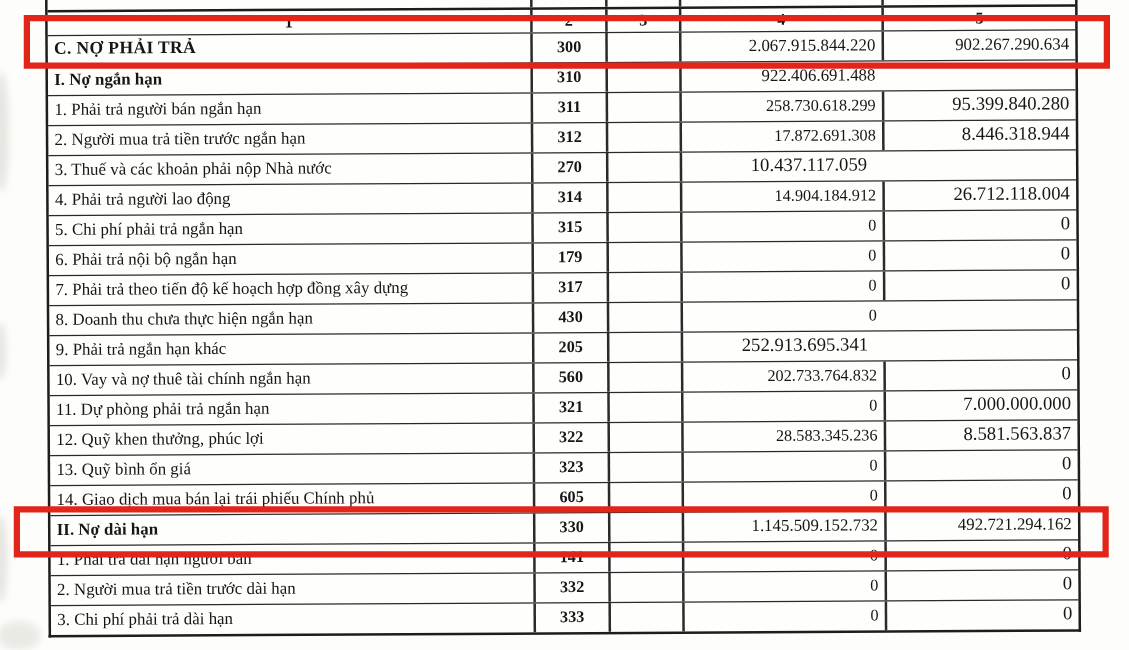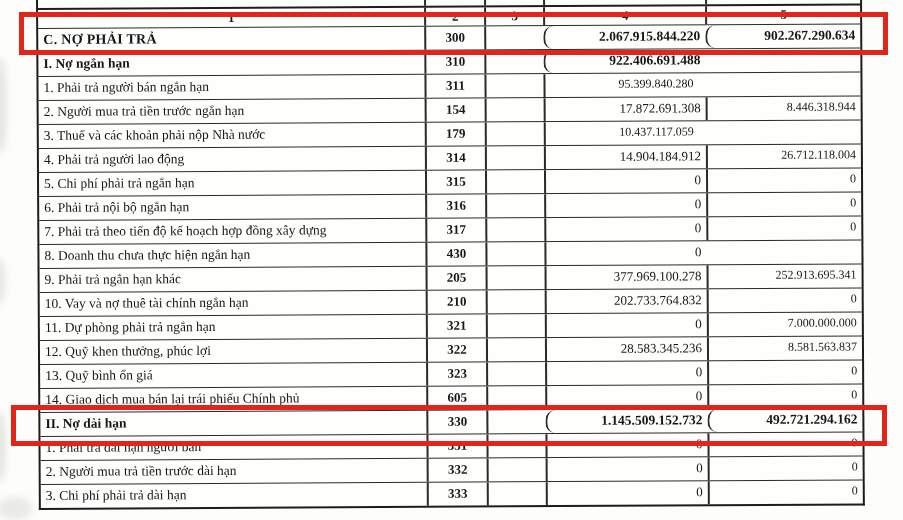--- a/index.html
+++ b/index.html
@@ -17,24 +17,24 @@
     border:2px solid #1d1d1d;border-top:none;
     background:rgba(255,255,255,.6);
   }
   .row{display:flex;box-sizing:border-box;height:24px;border-top:1.5px solid #2a2a2a;}
   .row>div{box-sizing:border-box;overflow:hidden;}
   .row>div+div{border-left:2px solid #2a2a2a;}
   .cl{width:386px;padding:3px 4px 0 5px;font-size:13.5px;white-space:nowrap;}
   .cc{width:60px;text-align:center;font-weight:bold;font-size:13px;padding-top:3px;}
   .cn{width:59px;}
   .c4{width:162px;text-align:right;font-size:13px;padding:3px 5px 0 0;}
-  .c5{width:155px;text-align:right;font-size:12px;padding:3px 5px 0 0;}
+  .c5{width:155px;text-align:right;font-size:15px;padding:3px 5px 0 0;}
   .section .cl{font-weight:bold;font-size:14px;letter-spacing:.3px;}
   .subsection .cl{font-weight:bold;}
-  .section .c4,.section .c5,.subsection .c4,.subsection .c5{font-weight:bold;font-size:13.5px;border-radius:10px;}
+  .section .c4,.section .c5,.subsection .c4,.subsection .c5{font-weight:normal;font-size:13.5px;}
   
   .partial{height:12px;border-top:none;}
   .partial>div{padding:0;}
   .note-dots{font-size:9px;line-height:6px;letter-spacing:1.5px;text-align:center;color:#2a2a2a;font-weight:bold;}
   
   .headrow{height:20px;border-top:2px solid #1d1d1d;}
   .headrow>div{text-align:center;font-weight:bold;font-size:13px;line-height:18px;padding:0;}
   
   .hl{position:absolute;border:5px solid #e1251b;z-index:5;background:transparent;}
   #hl1{left:19px;top:12px;width:859px;height:33px;}
@@ -85,52 +85,53 @@
         <div class="row subsection">
     <div class="cl">I. Nợ ngắn hạn</div>
     <div class="cc">310</div>
     <div class="cn"></div>
     <div class="c4">922.406.691.488</div>
   </div>
         <div class="row item">
     <div class="cl">1. Phải trả người bán ngắn hạn</div>
     <div class="cc">311</div>
     <div class="cn"></div>
+    <div class="c4">258.730.618.299</div>
     <div class="c5">95.399.840.280</div>
   </div>
         <div class="row item">
     <div class="cl">2. Người mua trả tiền trước ngắn hạn</div>
-    <div class="cc">154</div>
+    <div class="cc">312</div>
     <div class="cn"></div>
     <div class="c4">17.872.691.308</div>
     <div class="c5">8.446.318.944</div>
   </div>
         <div class="row item">
     <div class="cl">3. Thuế và các khoản phải nộp Nhà nước</div>
-    <div class="cc">179</div>
+    <div class="cc">270</div>
     <div class="cn"></div>
     <div class="c5">10.437.117.059</div>
   </div>
         <div class="row item">
     <div class="cl">4. Phải trả người lao động</div>
     <div class="cc">314</div>
     <div class="cn"></div>
     <div class="c4">14.904.184.912</div>
     <div class="c5">26.712.118.004</div>
   </div>
         <div class="row item">
     <div class="cl">5. Chi phí phải trả ngắn hạn</div>
     <div class="cc">315</div>
     <div class="cn"></div>
     <div class="c4">0</div>
     <div class="c5">0</div>
   </div>
         <div class="row item">
     <div class="cl">6. Phải trả nội bộ ngắn hạn</div>
-    <div class="cc">316</div>
+    <div class="cc">179</div>
     <div class="cn"></div>
     <div class="c4">0</div>
     <div class="c5">0</div>
   </div>
         <div class="row item">
     <div class="cl">7. Phải trả theo tiến độ kế hoạch hợp đồng xây dựng</div>
     <div class="cc">317</div>
     <div class="cn"></div>
     <div class="c4">0</div>
     <div class="c5">0</div>
@@ -138,26 +139,25 @@
         <div class="row item">
     <div class="cl">8. Doanh thu chưa thực hiện ngắn hạn</div>
     <div class="cc">430</div>
     <div class="cn"></div>
     <div class="c4">0</div>
   </div>
         <div class="row item">
     <div class="cl">9. Phải trả ngắn hạn khác</div>
     <div class="cc">205</div>
     <div class="cn"></div>
-    <div class="c4">377.969.100.278</div>
     <div class="c5">252.913.695.341</div>
   </div>
         <div class="row item">
     <div class="cl">10. Vay và nợ thuê tài chính ngắn hạn</div>
-    <div class="cc">210</div>
+    <div class="cc">560</div>
     <div class="cn"></div>
     <div class="c4">202.733.764.832</div>
     <div class="c5">0</div>
   </div>
         <div class="row item">
     <div class="cl">11. Dự phòng phải trả ngắn hạn</div>
     <div class="cc">321</div>
     <div class="cn"></div>
     <div class="c4">0</div>
     <div class="c5">7.000.000.000</div>
@@ -185,21 +185,21 @@
   </div>
         <div class="row subsection">
     <div class="cl">II. Nợ dài hạn</div>
     <div class="cc">330</div>
     <div class="cn"></div>
     <div class="c4">1.145.509.152.732</div>
     <div class="c5">492.721.294.162</div>
   </div>
         <div class="row item">
     <div class="cl">1. Phải trả dài hạn người bán</div>
-    <div class="cc">331</div>
+    <div class="cc">141</div>
     <div class="cn"></div>
     <div class="c4">0</div>
     <div class="c5">0</div>
   </div>
         <div class="row item">
     <div class="cl">2. Người mua trả tiền trước dài hạn</div>
     <div class="cc">332</div>
     <div class="cn"></div>
     <div class="c4">0</div>
     <div class="c5">0</div>

